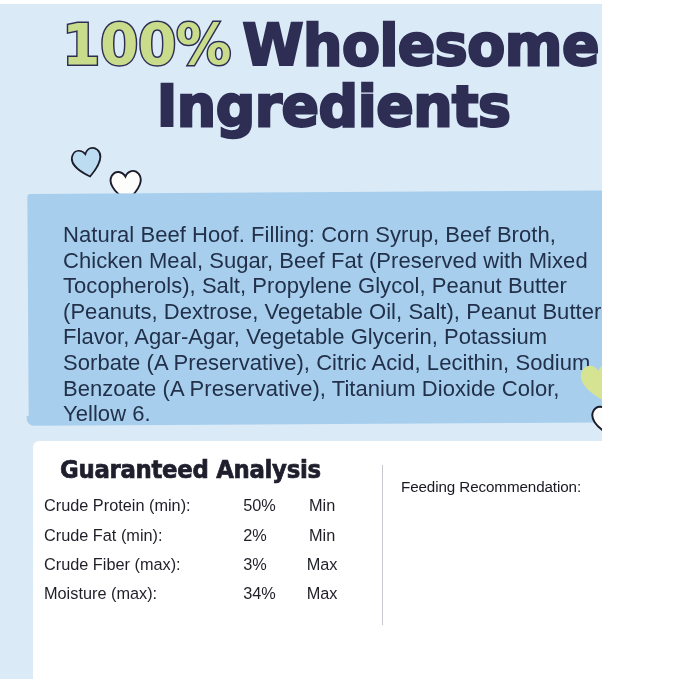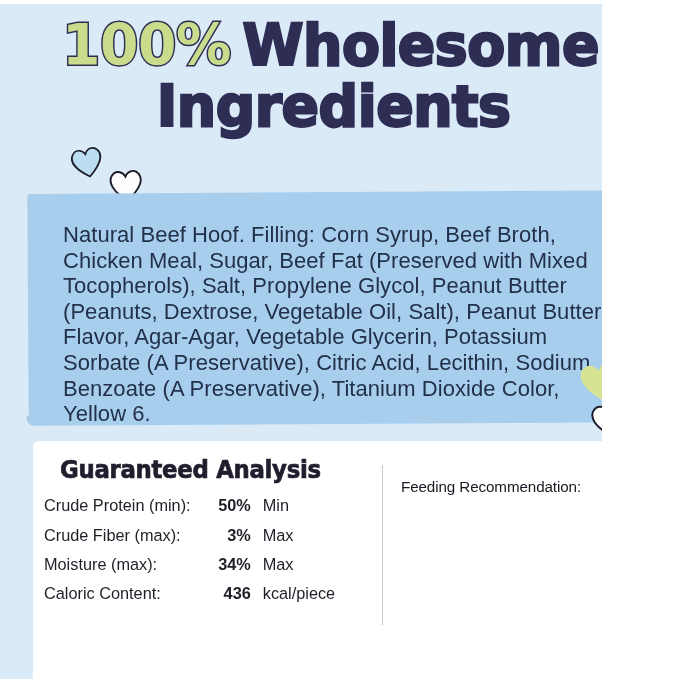--- a/index.html
+++ b/index.html
@@ -138,22 +138,22 @@
     width: 300px;
     border-collapse: collapse;
   }
   .ga-table td {
     font-size: 16.3px;
     color: #1f1f28;
     padding: 5.2px 0;
     white-space: nowrap;
   }
   .ga-label { text-align: left; }
-  .ga-value { text-align: right; padding-left: 8px !important; font-weight: bold; }
-  .ga-unit  { text-align: left; padding-left: 12px !important; }
+  .ga-value { text-align: left; padding-left: 8px !important; }
+  .ga-unit  { text-align: center; padding-left: 12px !important; }
 
   .fr-heading {
     position: absolute;
     left: 368px;
     top: 37px;
     font-size: 15.2px;
     font-weight: 400;
     color: #191923;
     letter-spacing: -0.1px;
     white-space: nowrap;
@@ -208,33 +208,33 @@
       <div class="ga-heading">Guaranteed Analysis</div>
 
       <table class="ga-table">
         <tbody>
           <tr>
             <td class="ga-label">Crude Protein (min):</td>
             <td class="ga-value">50%</td>
             <td class="ga-unit">Min</td>
           </tr>
           <tr>
+            <td class="ga-label">Crude Fat (min):</td>
+            <td class="ga-value">2%</td>
+            <td class="ga-unit">Min</td>
+          </tr>
+          <tr>
             <td class="ga-label">Crude Fiber (max):</td>
             <td class="ga-value">3%</td>
             <td class="ga-unit">Max</td>
           </tr>
           <tr>
             <td class="ga-label">Moisture (max):</td>
             <td class="ga-value">34%</td>
             <td class="ga-unit">Max</td>
-          </tr>
-          <tr>
-            <td class="ga-label">Caloric Content:</td>
-            <td class="ga-value">436</td>
-            <td class="ga-unit">kcal/piece</td>
           </tr>
         </tbody>
       </table>
 
       <div class="fr-heading">Feeding Recommendation:</div>
     </div>
   </div>
 </div>
 
 </body></html>

